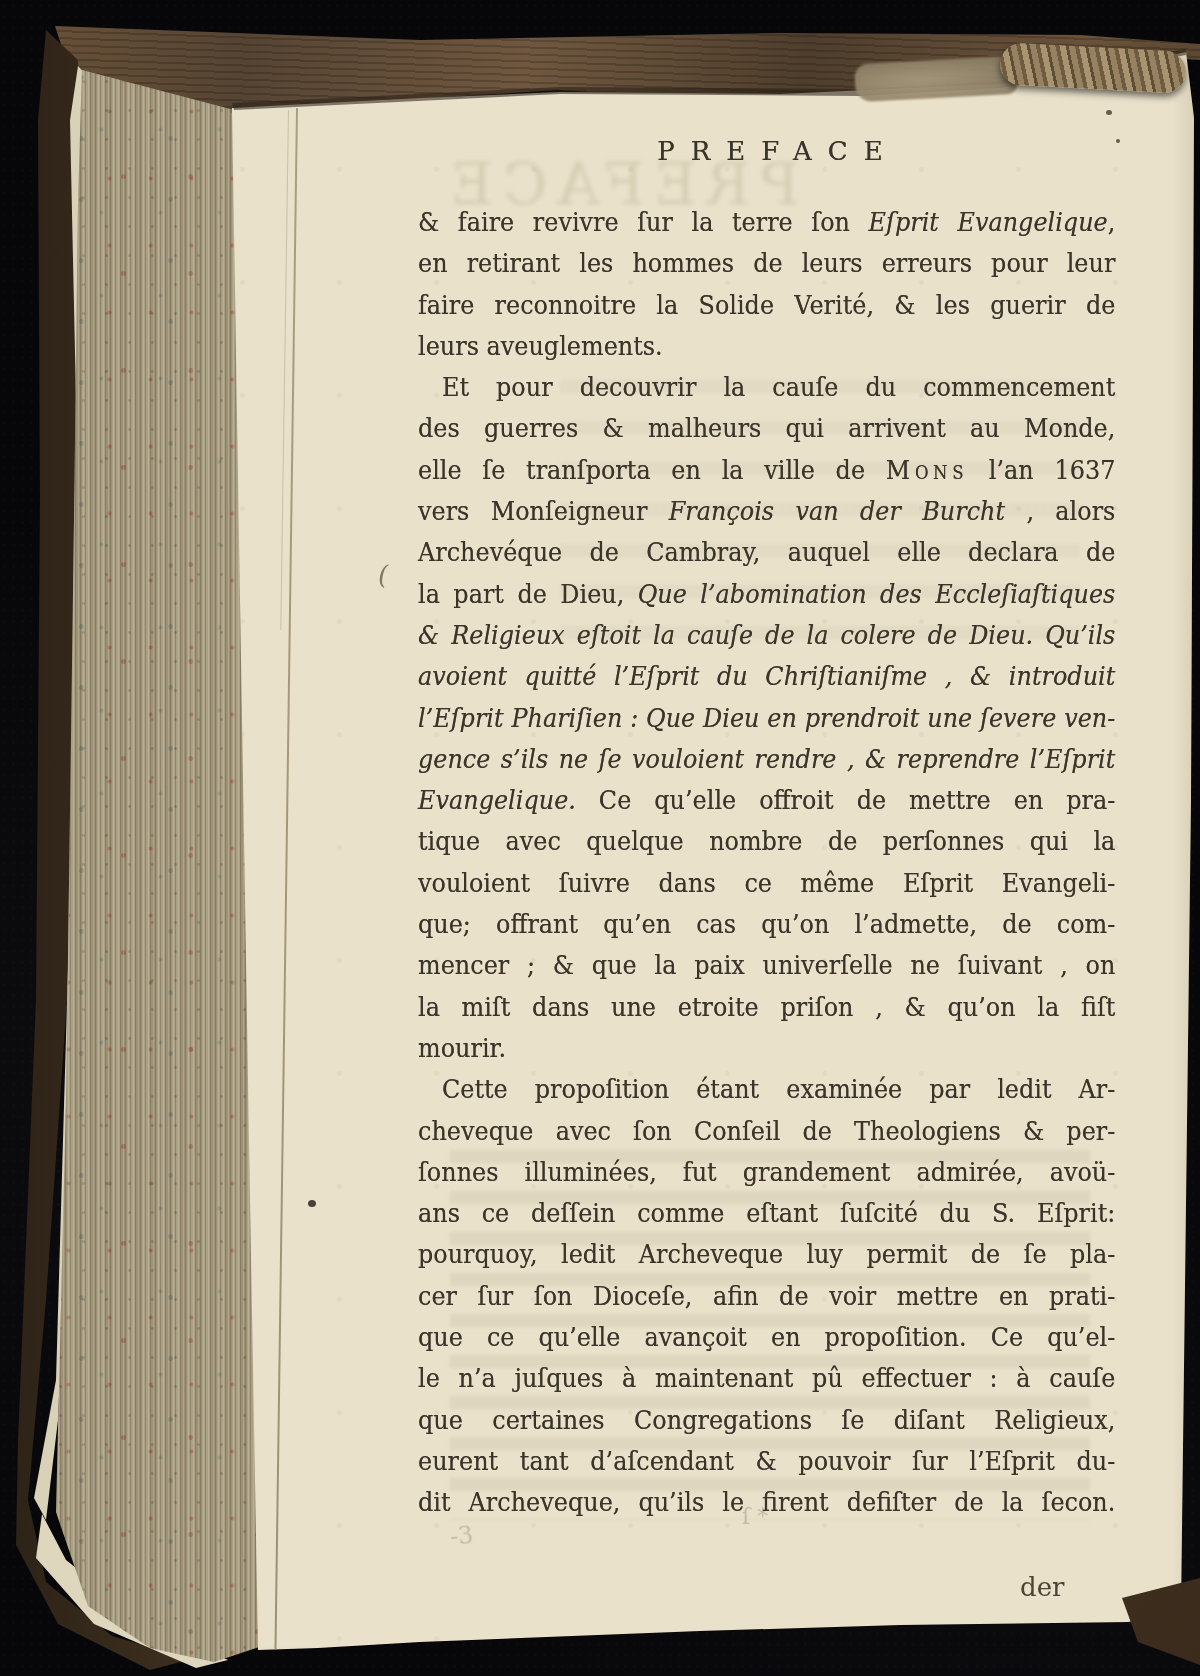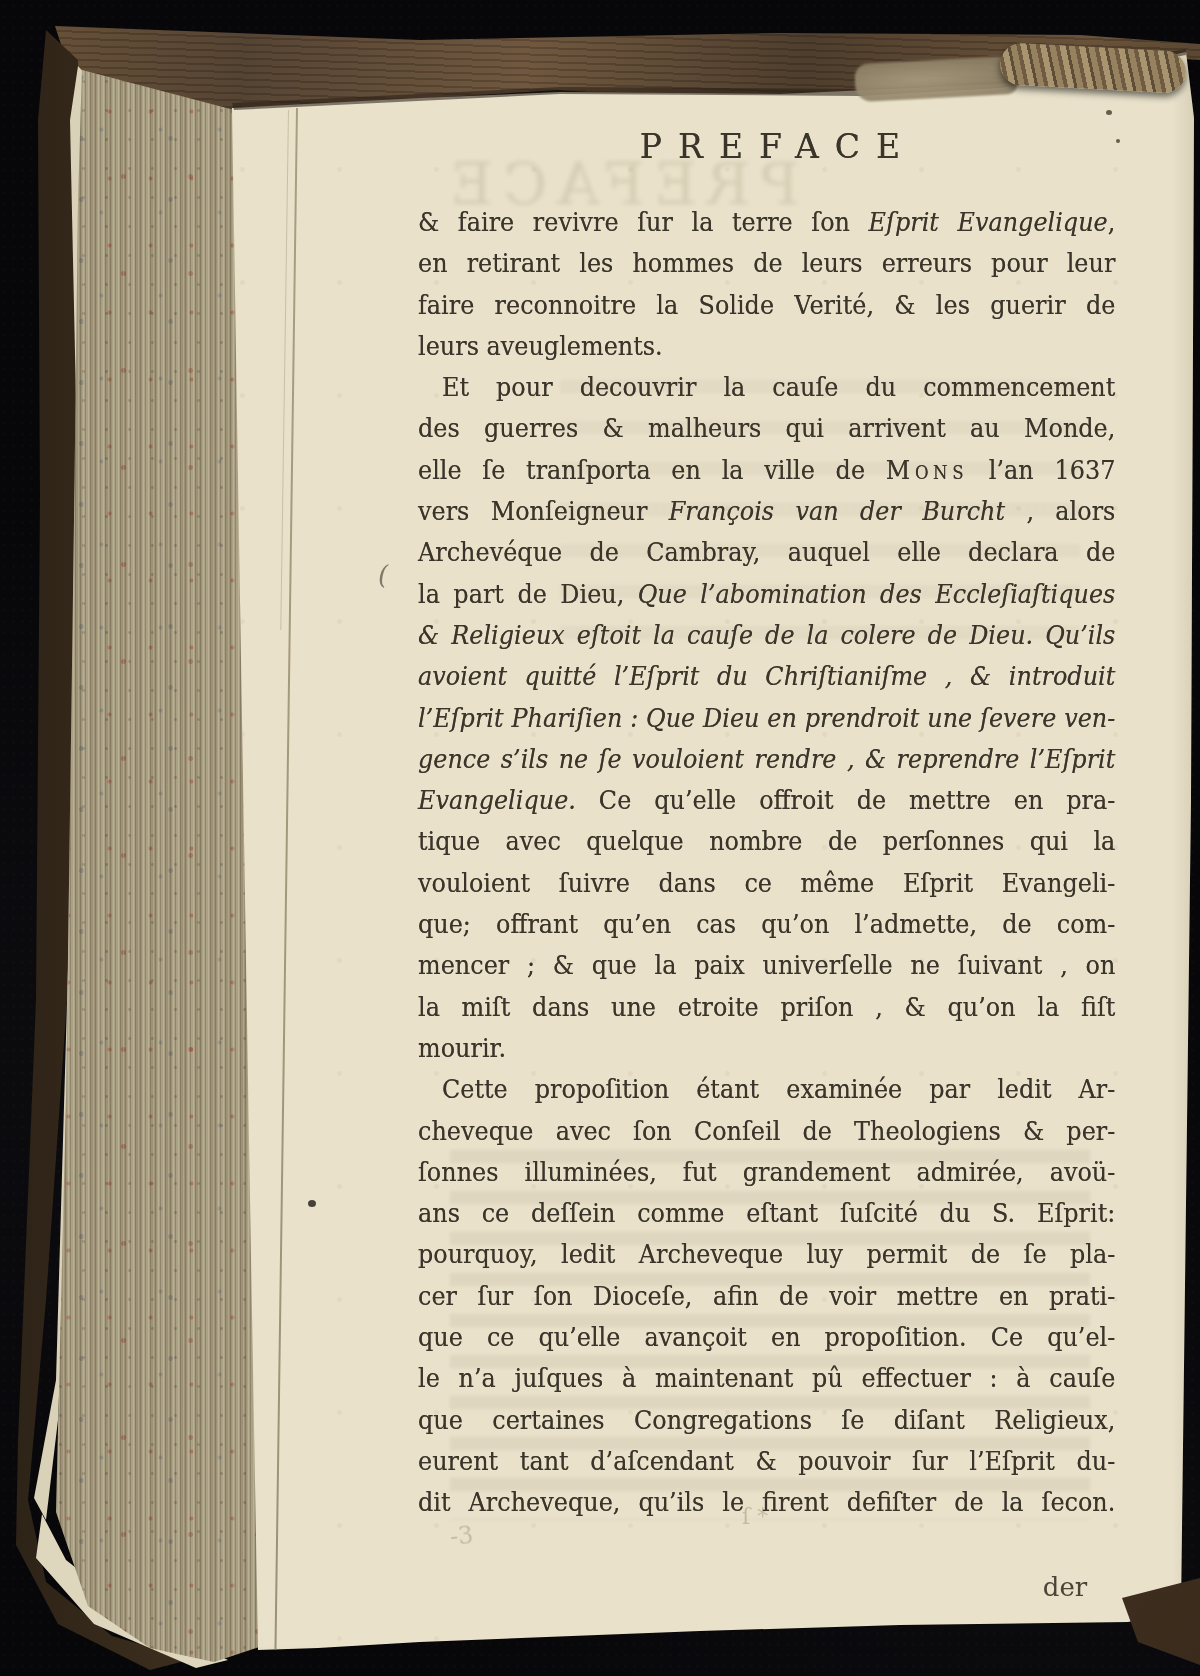--- a/index.html
+++ b/index.html
@@ -114,36 +114,36 @@
     filter:blur(1.4px);
   }
   .ghost-lines-b{
     left:560px;top:380px;width:520px;height:270px;z-index:7;
     background:repeating-linear-gradient(180deg, rgba(115,102,76,.05) 0 13px, transparent 13px 41px);
     filter:blur(1.6px);
   }
 
   
   .page-title{
-    left:430px;top:127px;width:680px;z-index:9;text-align:center;
-    font-size:33px;letter-spacing:16px;text-indent:16px;
+    left:430px;top:136px;width:680px;z-index:9;text-align:center;
+    font-size:26px;letter-spacing:16px;text-indent:16px;
     color:#3a352a;text-shadow:0 0 .6px rgba(56,49,38,.8);
   }
   .body-text{
     left:418px;top:202px;width:758px;z-index:9;
     transform:scaleX(.92);transform-origin:left top;
     font-size:26px;color:#3a342a;text-shadow:0 0 .6px rgba(56,49,38,.65);
   }
   .line{height:41.3px;line-height:41.3px;text-align:justify;text-align-last:justify;}
   .line.nj{text-align-last:left;}
   .line.ind{text-indent:26px;}
   .it{font-style:italic;}
   .sc{font-variant:small-caps;letter-spacing:5px;}
   .catchword{
-    left:1020px;top:1572px;width:90px;z-index:9;text-align:center;
+    left:1020px;top:1572px;width:90px;z-index:9;text-align:left;
     font-size:26px;color:#4a4436;
   }
 
   
   .margin-mark{left:378px;top:560px;z-index:9;font-size:26px;font-style:italic;color:#55503f;opacity:.7;}
   .bleed-mark-left{left:450px;top:1522px;z-index:8;font-size:24px;color:#70654c;opacity:.30;filter:blur(.7px);transform:rotate(-6deg);}
   .bleed-mark-center{left:742px;top:1504px;z-index:8;font-size:22px;color:#70654c;opacity:.30;filter:blur(.6px);}
   .speck{border-radius:50%;background:#4f4736;z-index:9;opacity:.85;}
   .speck-1{left:1106px;top:110px;width:6px;height:5px;}
   .speck-2{left:1116px;top:139px;width:4px;height:4px;}

